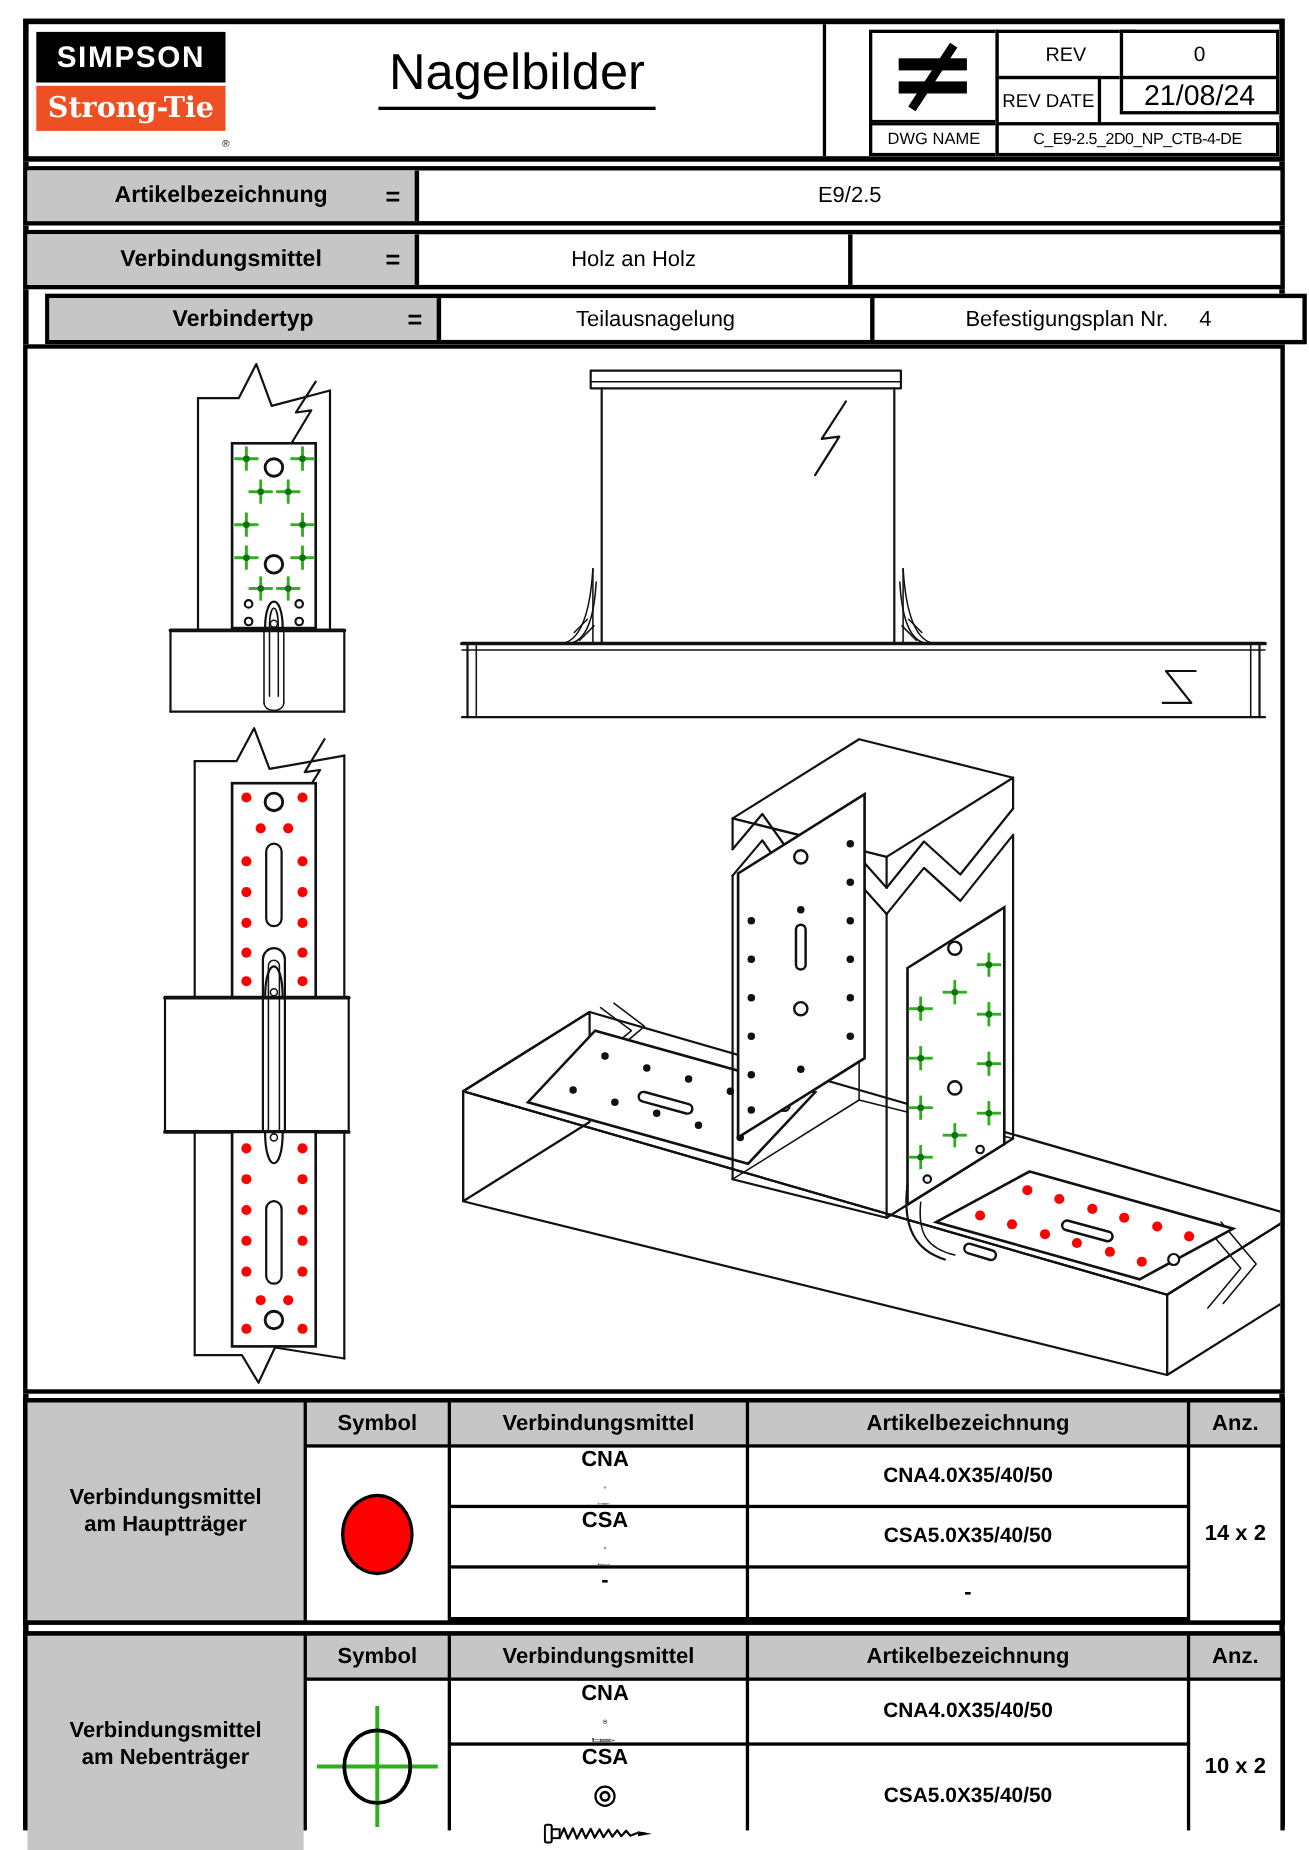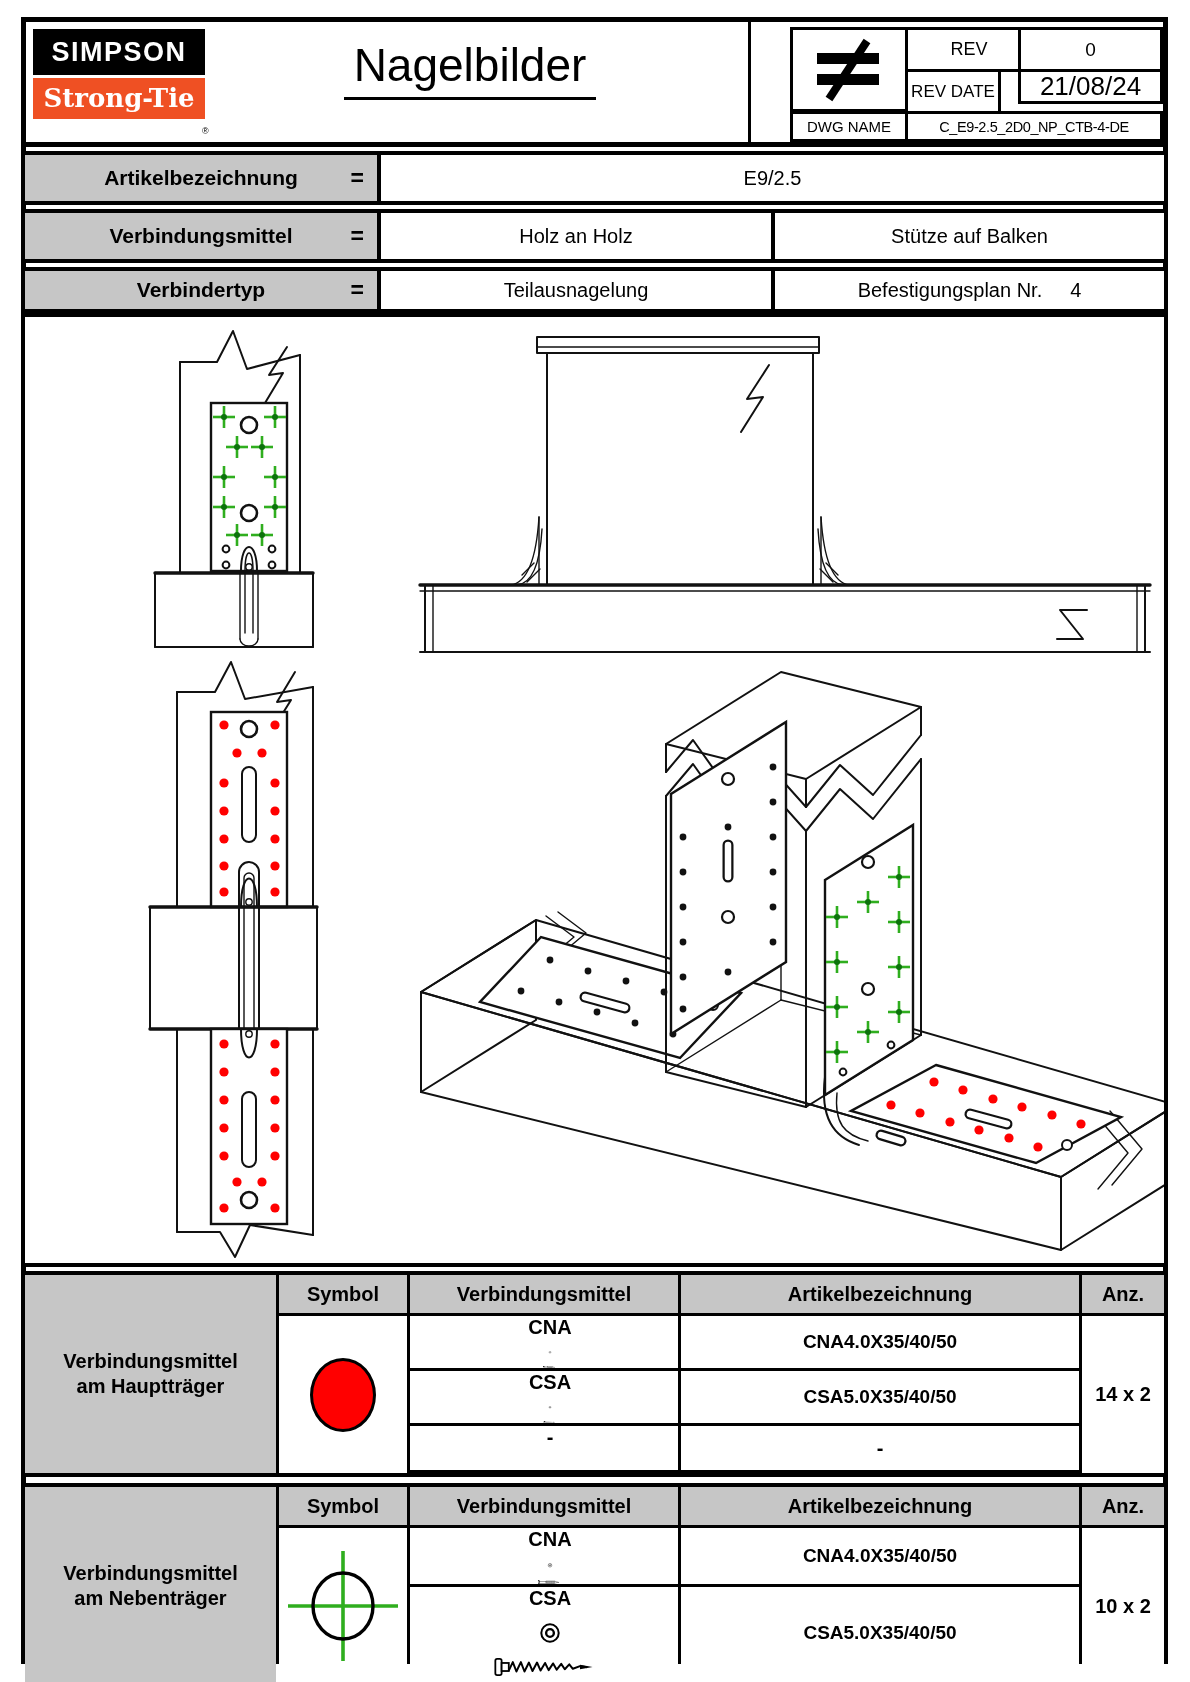--- a/index.html
+++ b/index.html
@@ -24,21 +24,21 @@
          align-items:center;justify-content:center;background:#fff;}
   .neq{left:764px;top:5px;width:118px;height:85px;}
   .rev-l {left:879px;top:5px;width:128px;height:45px;font-size:18px;}
   .rev-v {left:992px;top:5px;width:145px;height:45px;font-size:19px;}
   .revd-l{left:879px;top:47px;width:96px;height:45px;font-size:17px;}
   .revd-v{left:992px;top:47px;width:145px;height:35px;font-size:26px;}
   .dwg-l {left:764px;top:89px;width:118px;height:31px;font-size:15px;}
   .dwg-v {left:879px;top:89px;width:258px;height:31px;font-size:14.5px;letter-spacing:-0.4px;}
   
   .irow{left:21px;width:1147px;}
-  .irow1{top:151px;height:54px;} .irow2{top:209px;height:54px;} .irow3{top:267px;height:46px;}
+  .irow1{top:151px;height:54px;} .irow2{top:209px;height:54px;} .irow3{top:267px;height:46px;margin-left:20px;}
   .irow-grid{position:absolute;inset:0;display:flex;}
   .ilabel{width:352px;flex:none;background:var(--header-gray);border-right:4px solid #000;
           position:relative;display:flex;align-items:center;justify-content:center;
           font-weight:bold;font-size:21px;}
   .ieq{position:absolute;right:13px;font-size:23px;font-weight:bold;}
   .ival{flex:1;display:flex;align-items:center;justify-content:center;font-size:20px;}
   .ival.split{border-right:4px solid #000;flex:none;width:390px;}
   .inum{margin-left:28px;}
   
   .draw{left:21px;top:313px;width:1147px;height:954px;}
@@ -114,21 +114,20 @@
       <div class="ival">E9/2.5</div>
     </div>
   </div>
   <div class="box irow irow2">
     <div class="irow-grid">
       <div class="ilabel">
         <span>Verbindungsmittel</span>
         <span class="ieq">=</span>
       </div>
       <div class="ival split">Holz an Holz</div>
-      <div class="ival">Stütze auf Balken</div>
     </div>
   </div>
   <div class="box irow irow3">
     <div class="irow-grid">
       <div class="ilabel">
         <span>Verbindertyp</span>
         <span class="ieq">=</span>
       </div>
       <div class="ival split">Teilausnagelung</div>
       <div class="ival">

